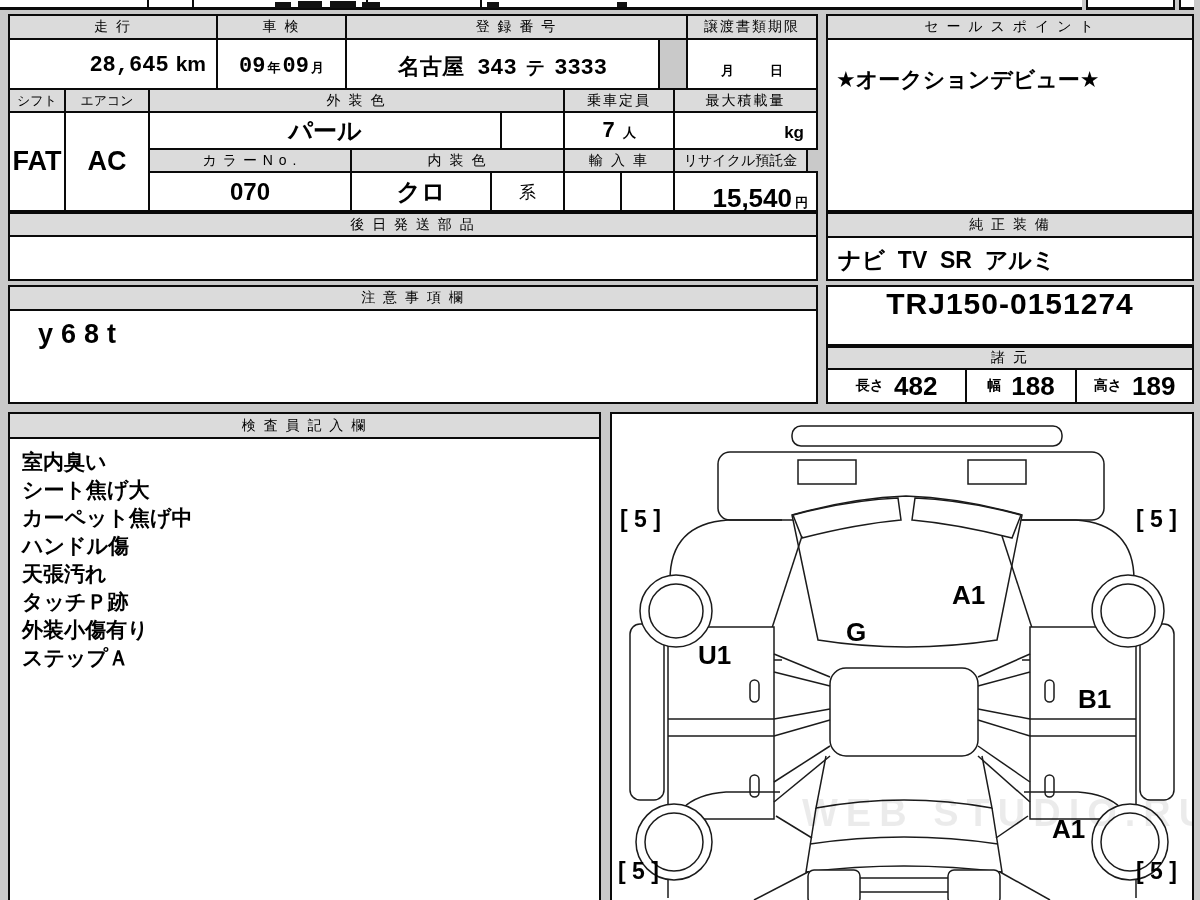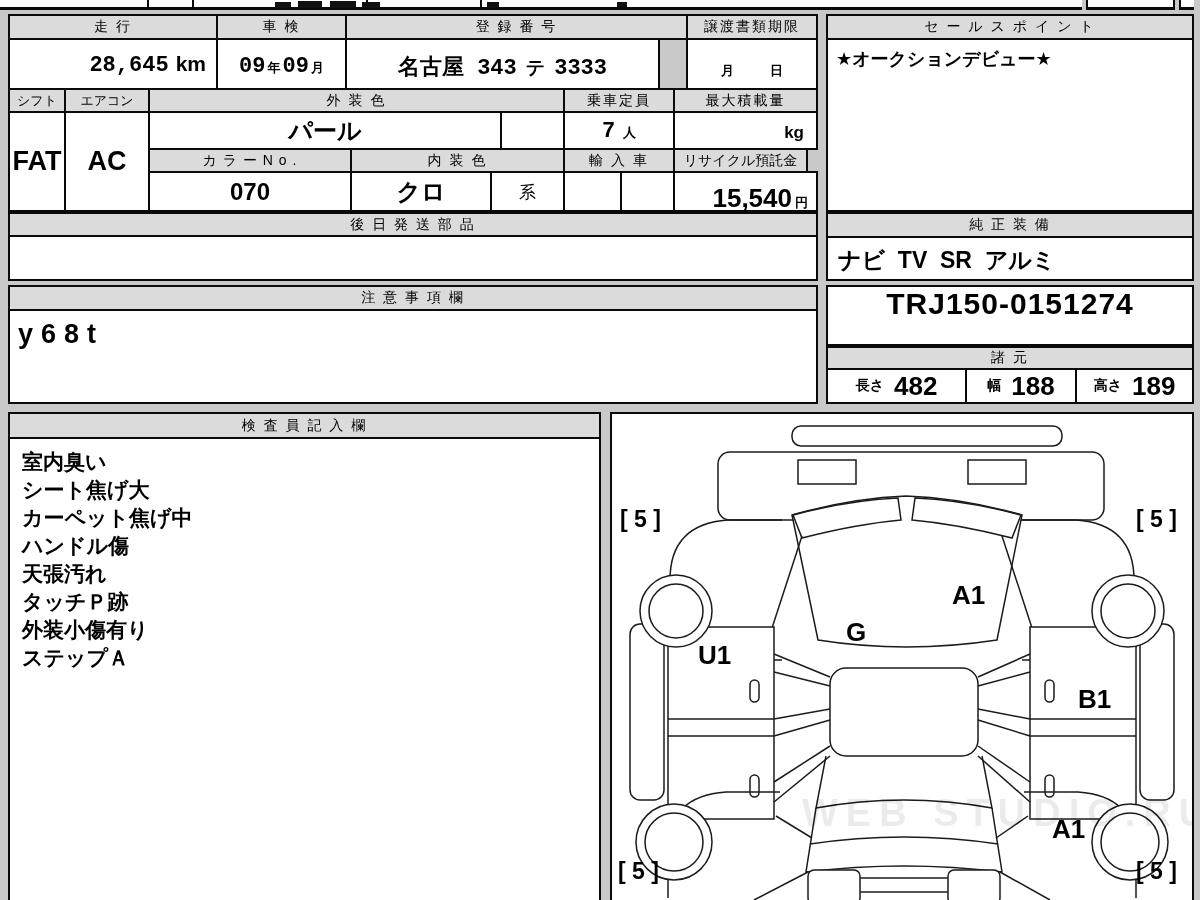--- a/index.html
+++ b/index.html
@@ -112,31 +112,31 @@
 <div class="abs cell" style="left:673px;top:171px;width:145px;height:41px;justify-content:flex-end;align-items:baseline;padding:10px 8px 0 0;gap:3px;">
   <span style="font-size:26px">15,540</span>
   <span class="small-unit">円</span>
 </div>
 
 <div class="abs hdr" style="left:8px;top:212px;width:810px;height:25px;">後 日 発 送 部 品</div>
 <div class="abs cell" style="left:8px;top:235px;width:810px;height:46px;"></div>
 
 <div class="abs box" style="left:826px;top:14px;width:368px;height:198px;">
   <div class="ihdr">セ ー ル ス ポ イ ン ト</div>
-  <div style="padding:7px 8px;font-size:18px;font-weight:bold;">★オークションデビュー★</div>
+  <div style="padding:7px 8px;font-size:22px;font-weight:bold;margin-top:18px;">★オークションデビュー★</div>
 </div>
 
 <div class="abs box" style="left:826px;top:212px;width:368px;height:69px;">
   <div class="ihdr">純 正 装 備</div>
   <div style="padding:7px 10px;font-size:23px;font-weight:bold;white-space:pre;">ナビ  TV  SR  アルミ</div>
 </div>
 
 <div class="abs box" style="left:8px;top:285px;width:810px;height:119px;">
   <div class="ihdr">注 意 事 項 欄</div>
-  <div style="padding:8px 8px;font-size:27px;font-weight:bold;letter-spacing:8px;">y68t</div>
+  <div style="padding:8px 28px;font-size:27px;font-weight:bold;letter-spacing:8px;">y68t</div>
 </div>
 
 <div class="abs box" style="left:826px;top:285px;width:368px;height:61px;">
   <div style="height:33px;display:flex;align-items:center;justify-content:center;font-size:30px;font-weight:bold;letter-spacing:1px;">TRJ150-0151274</div>
 </div>
 
 <div class="abs box" style="left:826px;top:346px;width:368px;height:58px;">
   <div class="ihdr" style="height:22px">諸 元</div>
   <div style="display:flex;height:32px;">
     <div class="speccell" style="width:139px;border-right:2px solid #0a0a0a;">

